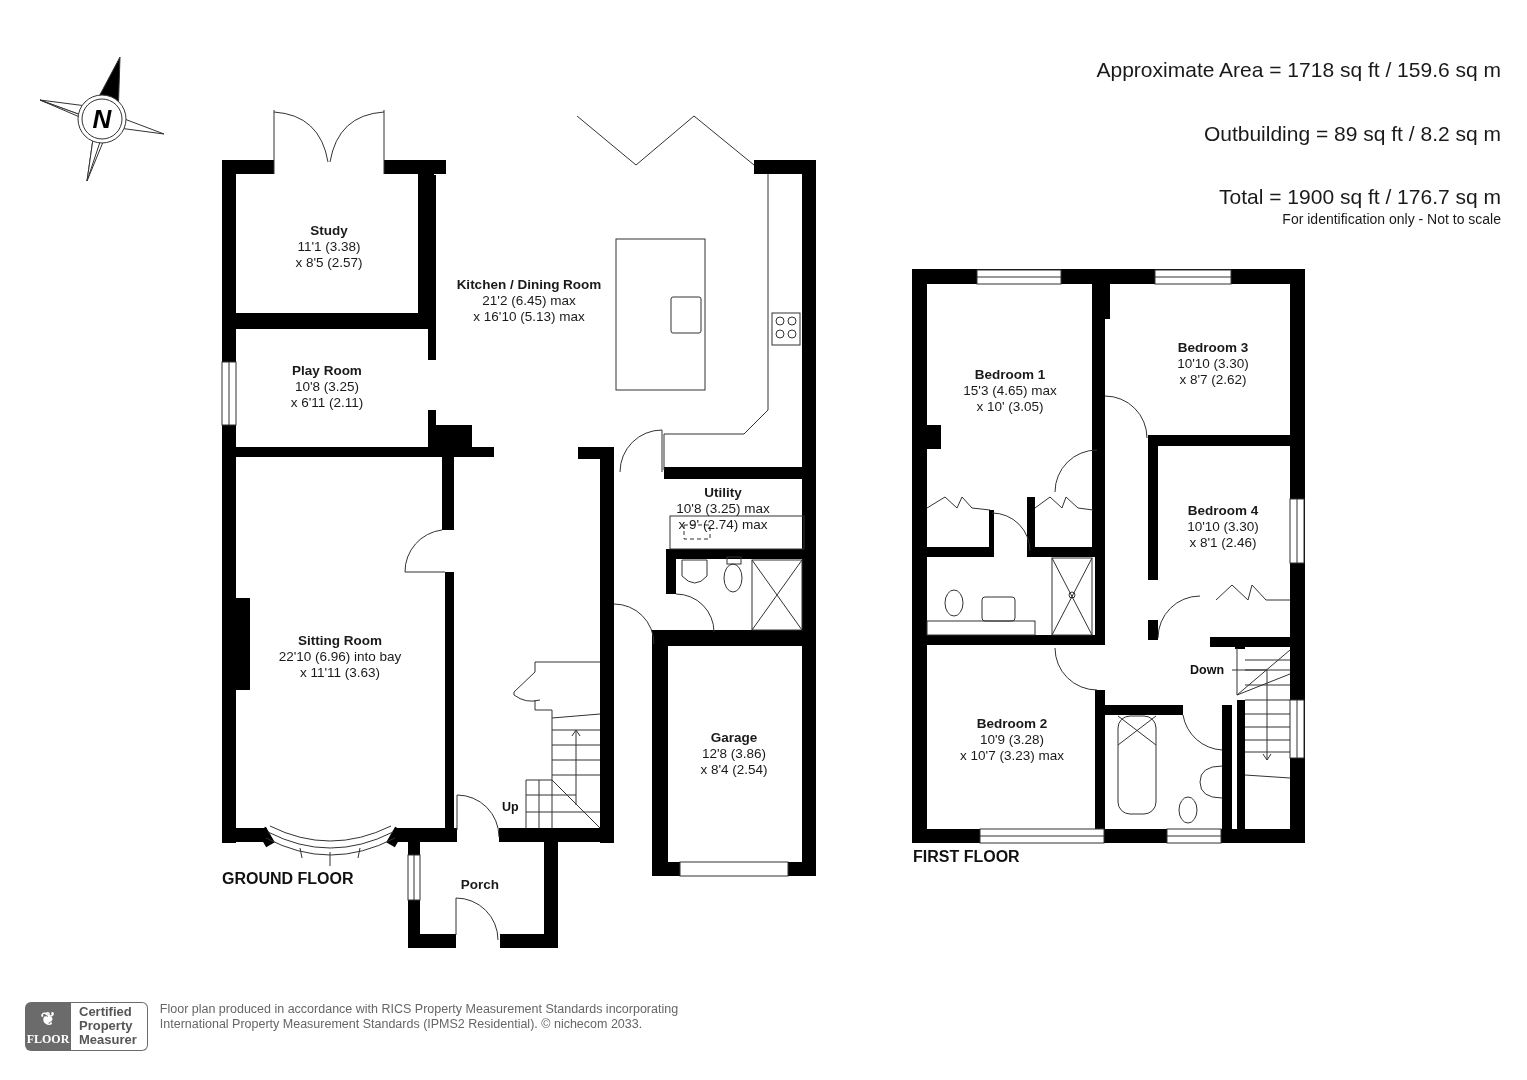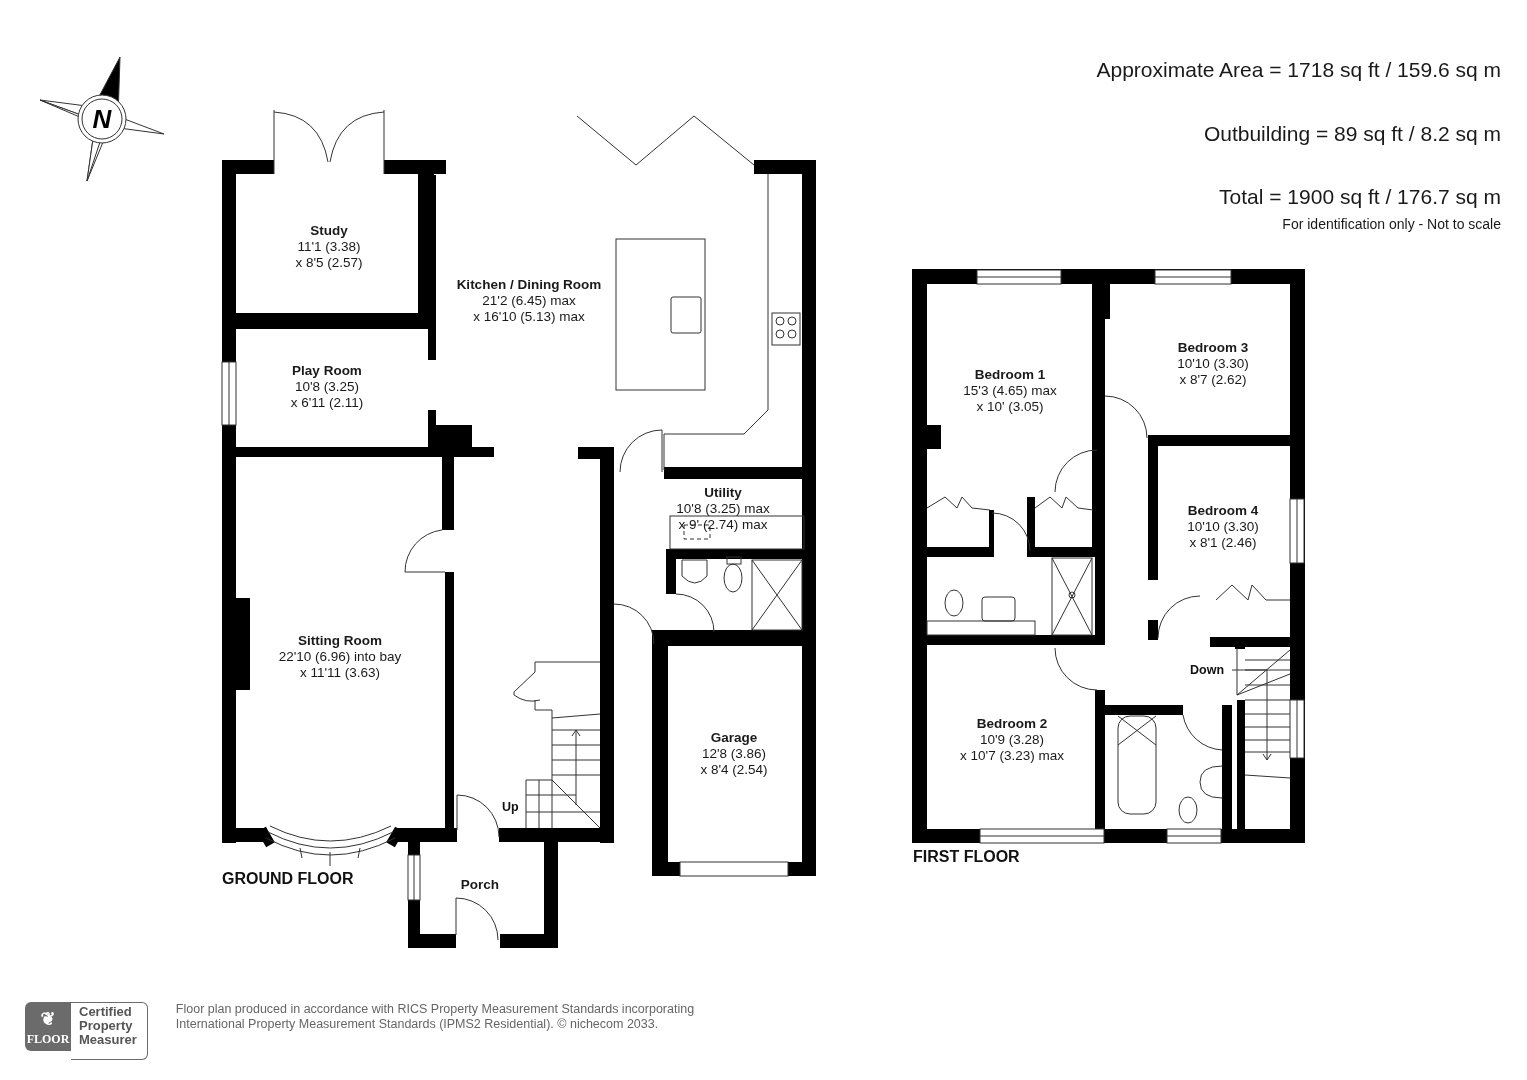--- a/index.html
+++ b/index.html
@@ -1,29 +1,29 @@
 <!DOCTYPE html>
 <html><head>
 <meta charset="utf-8">
 <style>
   html,body{margin:0;padding:0;background:#ffffff;}
   body{width:1527px;height:1080px;position:relative;overflow:hidden;font-family:"Liberation Sans",sans-serif;color:#1a1a1a;}
   .area-block{position:absolute;right:26px;top:20px;text-align:right;}
   .area-line{font-size:21px;line-height:26.5px;color:#1a1a1a;margin-top:37px;}
-  .area-note{font-size:14px;margin-top:5px;color:#1a1a1a;}
+  .area-note{font-size:14px;color:#1a1a1a;}
   svg.plan{position:absolute;left:0;top:0;}
   .room-label{font-family:"Liberation Sans",sans-serif;font-size:13.5px;fill:#1a1a1a;text-anchor:middle;}
   .room-name{font-weight:bold;}
   .floor-label{font-family:"Liberation Sans",sans-serif;font-size:16px;font-weight:bold;fill:#111;}
   .small-label{font-family:"Liberation Sans",sans-serif;font-size:12.5px;font-weight:bold;fill:#111;}
   .footer{position:absolute;left:25px;top:1002px;display:flex;align-items:flex-start;}
   .rics-badge{width:46px;height:49px;background:#6b6b6b;border-radius:6px 0 0 6px;display:flex;flex-direction:column;align-items:center;justify-content:flex-end;color:#fff;font-size:12px;font-weight:bold;padding-bottom:4px;box-sizing:border-box;font-family:"Liberation Serif",serif;}
   .rics-crest{font-size:18px;line-height:18px;margin-bottom:4px;}
-  .cert-box{height:58px;border:1.5px solid #6b6b6b;border-left:none;border-radius:0 6px 6px 0;padding:2px 10px 0 8px;box-sizing:border-box;font-size:13px;line-height:14px;color:#555;font-weight:bold;font-family:"Liberation Sans",sans-serif;}
-  .footer-text{margin-left:28px;font-size:12.5px;line-height:15px;color:#666;padding-top:0;}
+  .cert-box{height:49px;border:1.5px solid #6b6b6b;border-left:none;border-radius:0 6px 6px 0;padding:2px 10px 0 8px;box-sizing:border-box;font-size:13px;line-height:14px;color:#555;font-weight:bold;font-family:"Liberation Sans",sans-serif;}
+  .footer-text{margin-left:12px;font-size:12.5px;line-height:15px;color:#666;padding-top:0;}
 </style>
 </head>
 <body>
 
 <div class="area-block">
   <div class="area-line">Approximate Area = 1718 sq ft / 159.6 sq m</div>
   <div class="area-line">Outbuilding = 89 sq ft / 8.2 sq m</div>
   <div class="area-line">Total = 1900 sq ft / 176.7 sq m</div>
   <div class="area-note">For identification only - Not to scale</div>
 </div>

